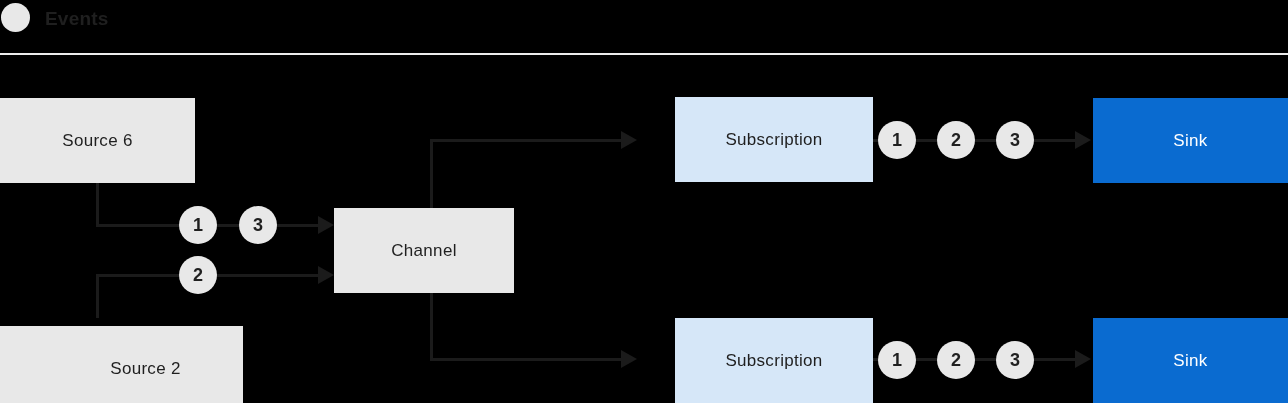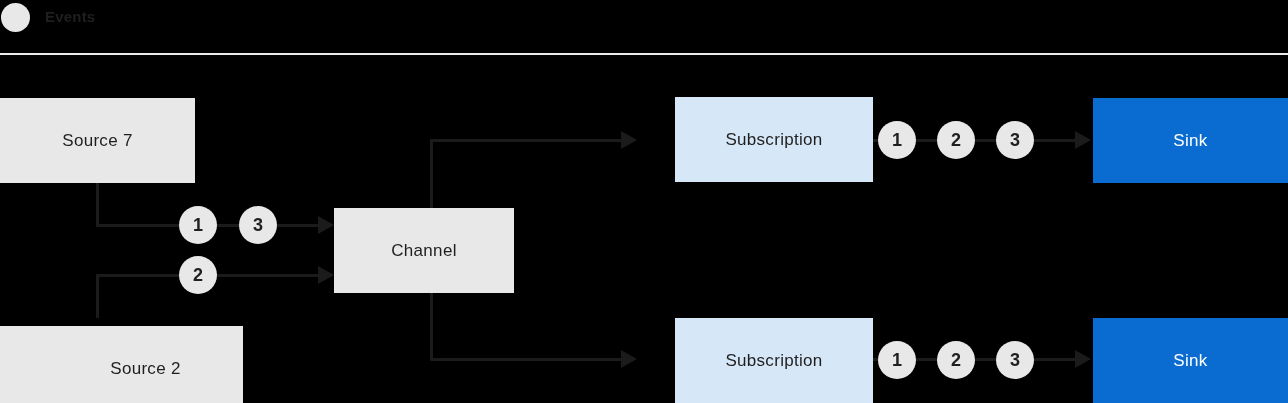--- a/index.html
+++ b/index.html
@@ -12,21 +12,21 @@
     font-family: "Liberation Sans", sans-serif;
   }
   
   .legend-dot {
     position: absolute; left: 1px; top: 3px;
     width: 29px; height: 29px; border-radius: 50%;
     background: var(--box-gray, #e8e8e8);
   }
   .legend-label {
     position: absolute; left: 45px; top: 8px;
-    font-size: 15px; font-weight: 700;
+    font-size: 19px; font-weight: 700;
     color: var(--text-dark, #1f1f1f);
     letter-spacing: 0.2px;
   }
   .divider {
     position: absolute; left: 0; top: 53px;
     width: 1288px; height: 2px;
     background: var(--divider, #ececec);
   }
   
   .node {
@@ -95,21 +95,21 @@
   <div class="line h" style="left:430px; top:358px; width:191px;"></div>
   <div class="arrow" style="left:621px; top:350px;"></div>
 
   <div class="line h" style="left:837px; top:139px; width:238px;"></div>
   <div class="arrow" style="left:1075px; top:131px;"></div>
 
   <div class="line h" style="left:837px; top:358px; width:238px;"></div>
   <div class="arrow" style="left:1075px; top:350px;"></div>
 
   <div class="node gray n-source1">
-    <span>Source 7</span>
+    <span>Source 6</span>
   </div>
   <div class="node gray n-source2">
     <span>Source 2</span>
   </div>
   <div class="node gray n-channel">
     <span>Channel</span>
   </div>
   <div class="node lblue n-sub-top">
     <span>Subscription</span>
   </div>

